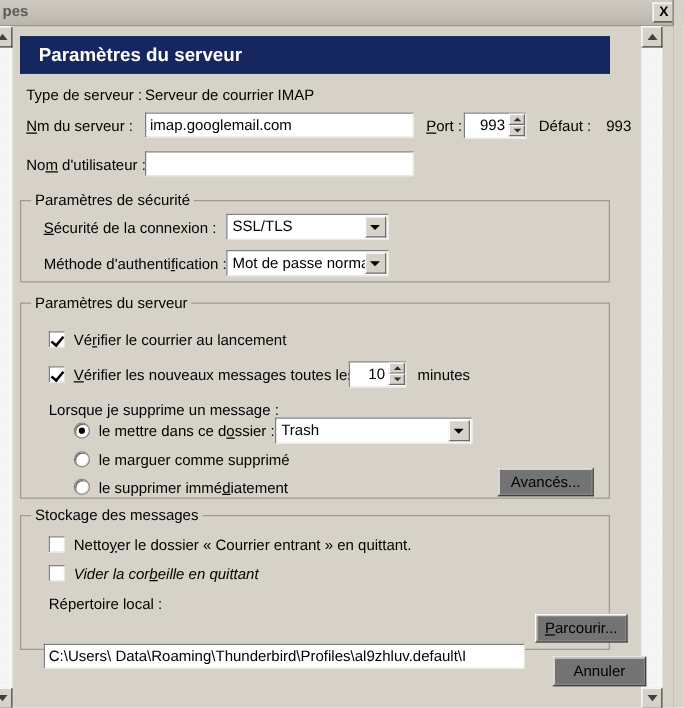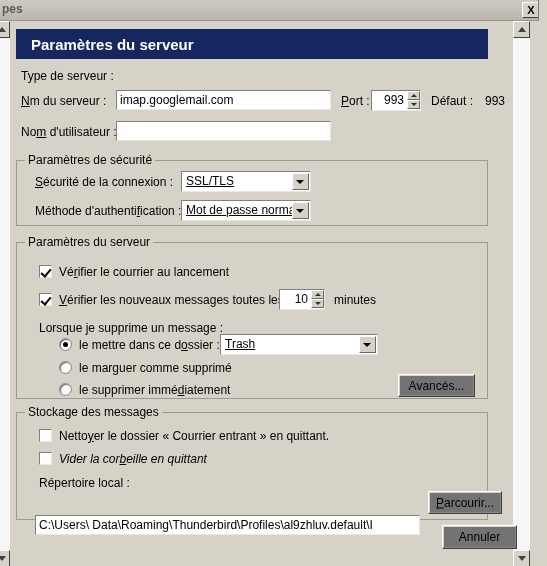--- a/index.html
+++ b/index.html
@@ -251,21 +251,20 @@
     box-sizing: border-box;
     cursor: default;
   }
   .combo .ctext {
     position: absolute;
     left: 4px; top: 0;
     line-height: 19px;
     font-size: 12px;
     color: #000;
     white-space: nowrap;
-    text-decoration: underline;
   }
   .combo .cbtn {
     position: absolute;
     right: 1px; top: 1px;
     width: 17px; height: 17px;
     background: #d6d2c8;
     border-top: 1px solid #ffffff;
     border-left: 1px solid #ffffff;
     border-right: 1px solid #6a6a6a;
     border-bottom: 1px solid #6a6a6a;
@@ -387,20 +386,21 @@
         </div>
     </div>
 
     <div id="content">
 
       <div id="pane-header">
         <div id="pane-header-label">Paramètres du serveur</div>
       </div>
 
       <div class="lbl" style="left:10px; top:48px;">Type de serveur :</div>
+      <div class="lbl" style="left:105px; top:48px;">Serveur de courrier IMAP</div>
 
       <div class="lbl" style="left:10px; top:73px;"><u>N</u><span>m du serveur :</span></div>
       <div class="tbox" style="left:105px; top:69px; width:215px;">imap.googlemail.com</div>
 
       <div class="lbl" style="left:330px; top:73px;"><u>P</u>ort :</div>
       <div class="spin-wrap" style="left:360px; top:69px; width:50px;">
         <div class="spin-val">993</div>
         <div class="spin-btns">
           <div class="sup">
               <i></i>

